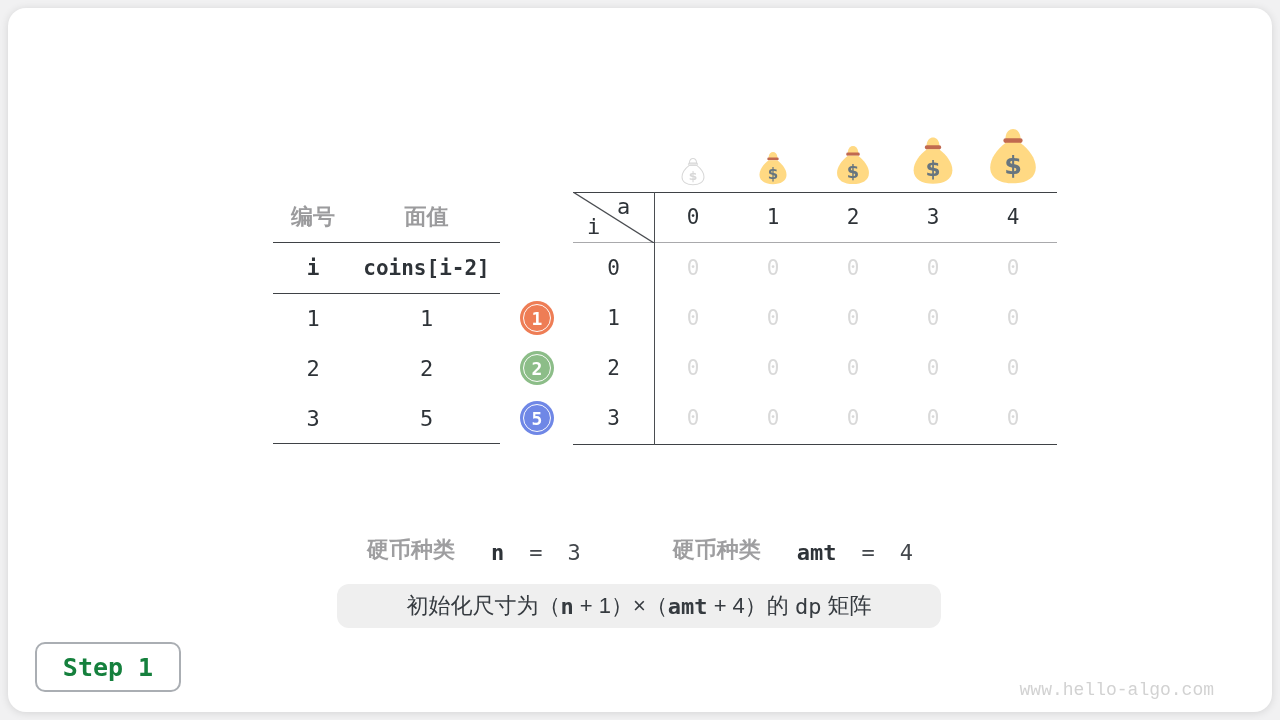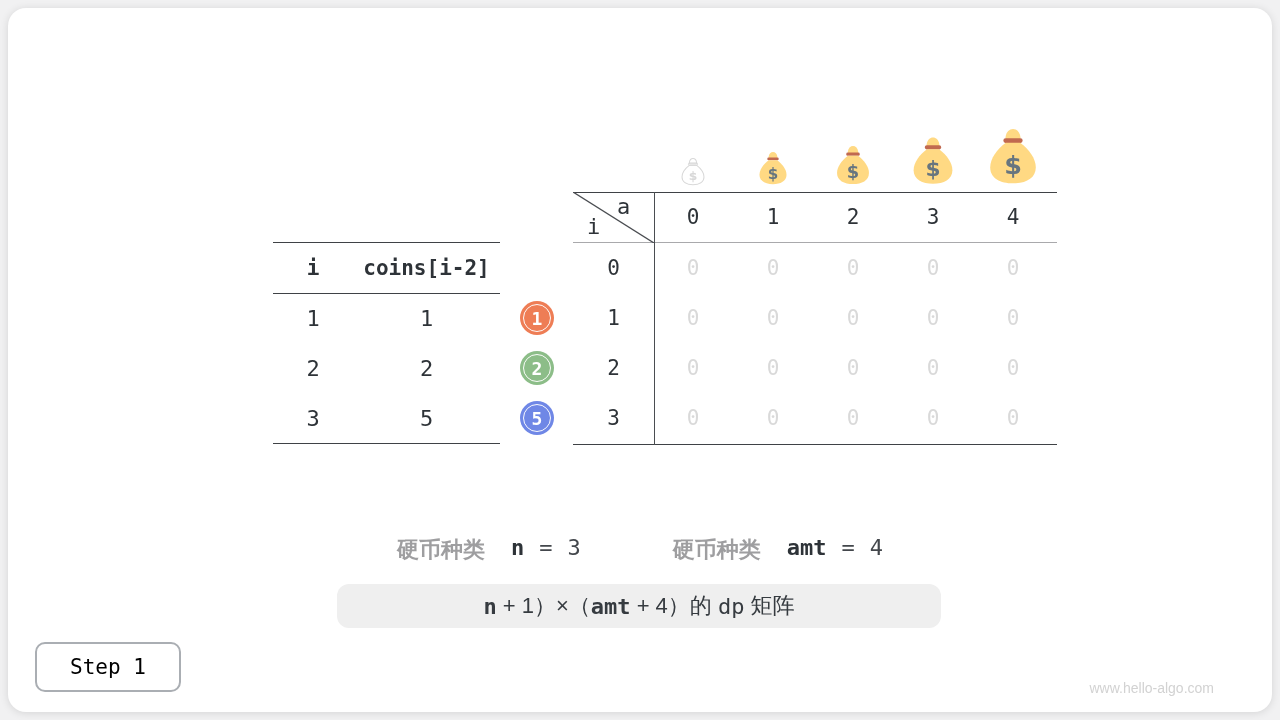--- a/index.html
+++ b/index.html
@@ -68,42 +68,42 @@
   .m-rowhead { position: absolute; left: 0; width: 81px; height: 50px; line-height: 50px; text-align: center;
                font-size: 21px; color: #2e3338; font-family: "DejaVu Sans Mono", monospace; }
   .m-cell    { position: absolute; width: 80px; height: 50px; line-height: 50px; text-align: center;
                font-size: 21px; color: #d9d9d9; font-family: "DejaVu Sans Mono", monospace; }
   .col-0 { left: 80px; } .col-1 { left: 160px; } .col-2 { left: 240px; } .col-3 { left: 320px; } .col-4 { left: 400px; }
   .mrow-0 { top: 51px; } .mrow-1 { top: 101px; } .mrow-2 { top: 151px; } .mrow-3 { top: 201px; }
 
   
   .stats { position: absolute; left: 0; top: 533px; width: 1280px; height: 34px;
            display: flex; align-items: center; justify-content: center; gap: 92px; }
-  .stat-group { display: flex; align-items: flex-start; gap: 15px; }
+  .stat-group { display: flex; align-items: flex-end; gap: 25px; }
   .stat-label { color: #9e9ea0; font-weight: bold; font-size: 22px; margin-right: 11px; }
   .stat-var { color: #2e3338; font-weight: bold; font-size: 22px; font-family: "DejaVu Sans Mono", monospace; }
   .stat-eq, .stat-val { color: #43474c; font-size: 22px; font-family: "DejaVu Sans Mono", monospace; }
 
   
   .caption { position: absolute; left: 337px; top: 584px; width: 604px; height: 44px;
              background: #efefef; border-radius: 12px;
              display: flex; align-items: center; justify-content: center;
              font-size: 22px; color: #363b40; white-space: pre; }
   .caption .cap-var { font-weight: bold; font-family: "DejaVu Sans Mono", monospace; }
   .caption .cap-code { font-family: "DejaVu Sans Mono", monospace; }
 
   
   .step-badge { position: absolute; left: 35px; top: 642px; width: 146px; height: 50px;
                 border: 2px solid #aaaeb3; border-radius: 10px; background: #fff;
                 display: flex; align-items: center; justify-content: center; }
-  .step-badge span { color: #000000; font-weight: normal; font-size: 21px; font-family: "DejaVu Sans Mono", monospace; }
-
-  
-  .watermark { position: absolute; right: 66px; top: 680px; font-size: 14px; color: #d2d2d2;
-               font-family: Liberation Sans, sans-serif; }
+  .step-badge span { color: #15803d; font-weight: bold; font-size: 25px; font-family: "DejaVu Sans Mono", monospace; }
+
+  
+  .watermark { position: absolute; right: 66px; top: 680px; font-size: 18px; color: #d2d2d2;
+               font-family: Liberation Mono, monospace; }
 </style>
 </head>
 <body>
 
 <svg width="0" height="0" style="position:absolute" aria-hidden="true">
   <defs>
     <symbol id="bag-solid" viewBox="0 0 36 40">
       <path d="M13 7.5 C13.5 3.8 15.6 2 18 2 C20.4 2 22.5 3.8 23 7.5 L22.6 9.2 L13.4 9.2 Z" fill="var(--bag-body)"></path>
       <rect x="11.6" y="8.1" width="12.8" height="3.2" rx="1.4" fill="var(--bag-band)"></rect>
       <path d="M13.2 11.2 L22.8 11.2 C28.6 15.6 33.2 21.6 33.2 27.6 C33.2 34.8 26.4 38.2 18 38.2 C9.6 38.2 2.8 34.8 2.8 27.6 C2.8 21.6 7.4 15.6 13.2 11.2 Z" fill="var(--bag-body)"></path>
@@ -114,20 +114,24 @@
       <rect x="11.6" y="8.1" width="12.8" height="3.2" rx="1.4" fill="none" stroke="var(--bag-ghost)" stroke-width="1.2"></rect>
       <path d="M13.2 11.2 L22.8 11.2 C28.6 15.6 33.2 21.6 33.2 27.6 C33.2 34.8 26.4 38.2 18 38.2 C9.6 38.2 2.8 34.8 2.8 27.6 C2.8 21.6 7.4 15.6 13.2 11.2 Z" fill="none" stroke="var(--bag-ghost)" stroke-width="1.4"></path>
       <text x="18" y="32.2" font-size="17" font-weight="bold" fill="var(--bag-ghost)" text-anchor="middle" font-family="DejaVu Sans, sans-serif">$</text>
     </symbol>
   </defs>
 </svg>
 
 <div class="card"></div>
 
 <div class="coin-table">
+  <div class="t-row t-head">
+    <span class="cell-a">编号</span>
+    <span class="cell-b">面值</span>
+  </div>
   <div class="rule rule-1"></div>
   <div class="t-row t-var">
     <span class="cell-a">i</span>
     <span class="cell-b">coins[i-2]</span>
   </div>
   <div class="rule rule-2"></div>
   <div class="t-row t-data t-r1">
     <span class="cell-a">1</span>
     <span class="cell-b">1</span>
   </div>
@@ -225,20 +229,20 @@
   </div>
   <div class="stat-group">
     <span class="stat-label">硬币种类</span>
     <span class="stat-var">amt</span>
     <span class="stat-eq">=</span>
     <span class="stat-val">4</span>
   </div>
 </div>
 
 <div class="caption">
-  <span class="cap-var">n</span><span> + 1）×（</span><span class="cap-var">amt</span><span> + 4）的 </span><span class="cap-code">dp</span><span> 矩阵</span>
+  <span>初始化尺寸为（</span><span class="cap-var">n</span><span> + 1）×（</span><span class="cap-var">amt</span><span> + 4）的 </span><span class="cap-code">dp</span><span> 矩阵</span>
 </div>
 
 <div class="step-badge">
   <span>Step 1</span>
 </div>
 
 <div class="watermark">www.hello-algo.com</div>
 
 </body></html>

